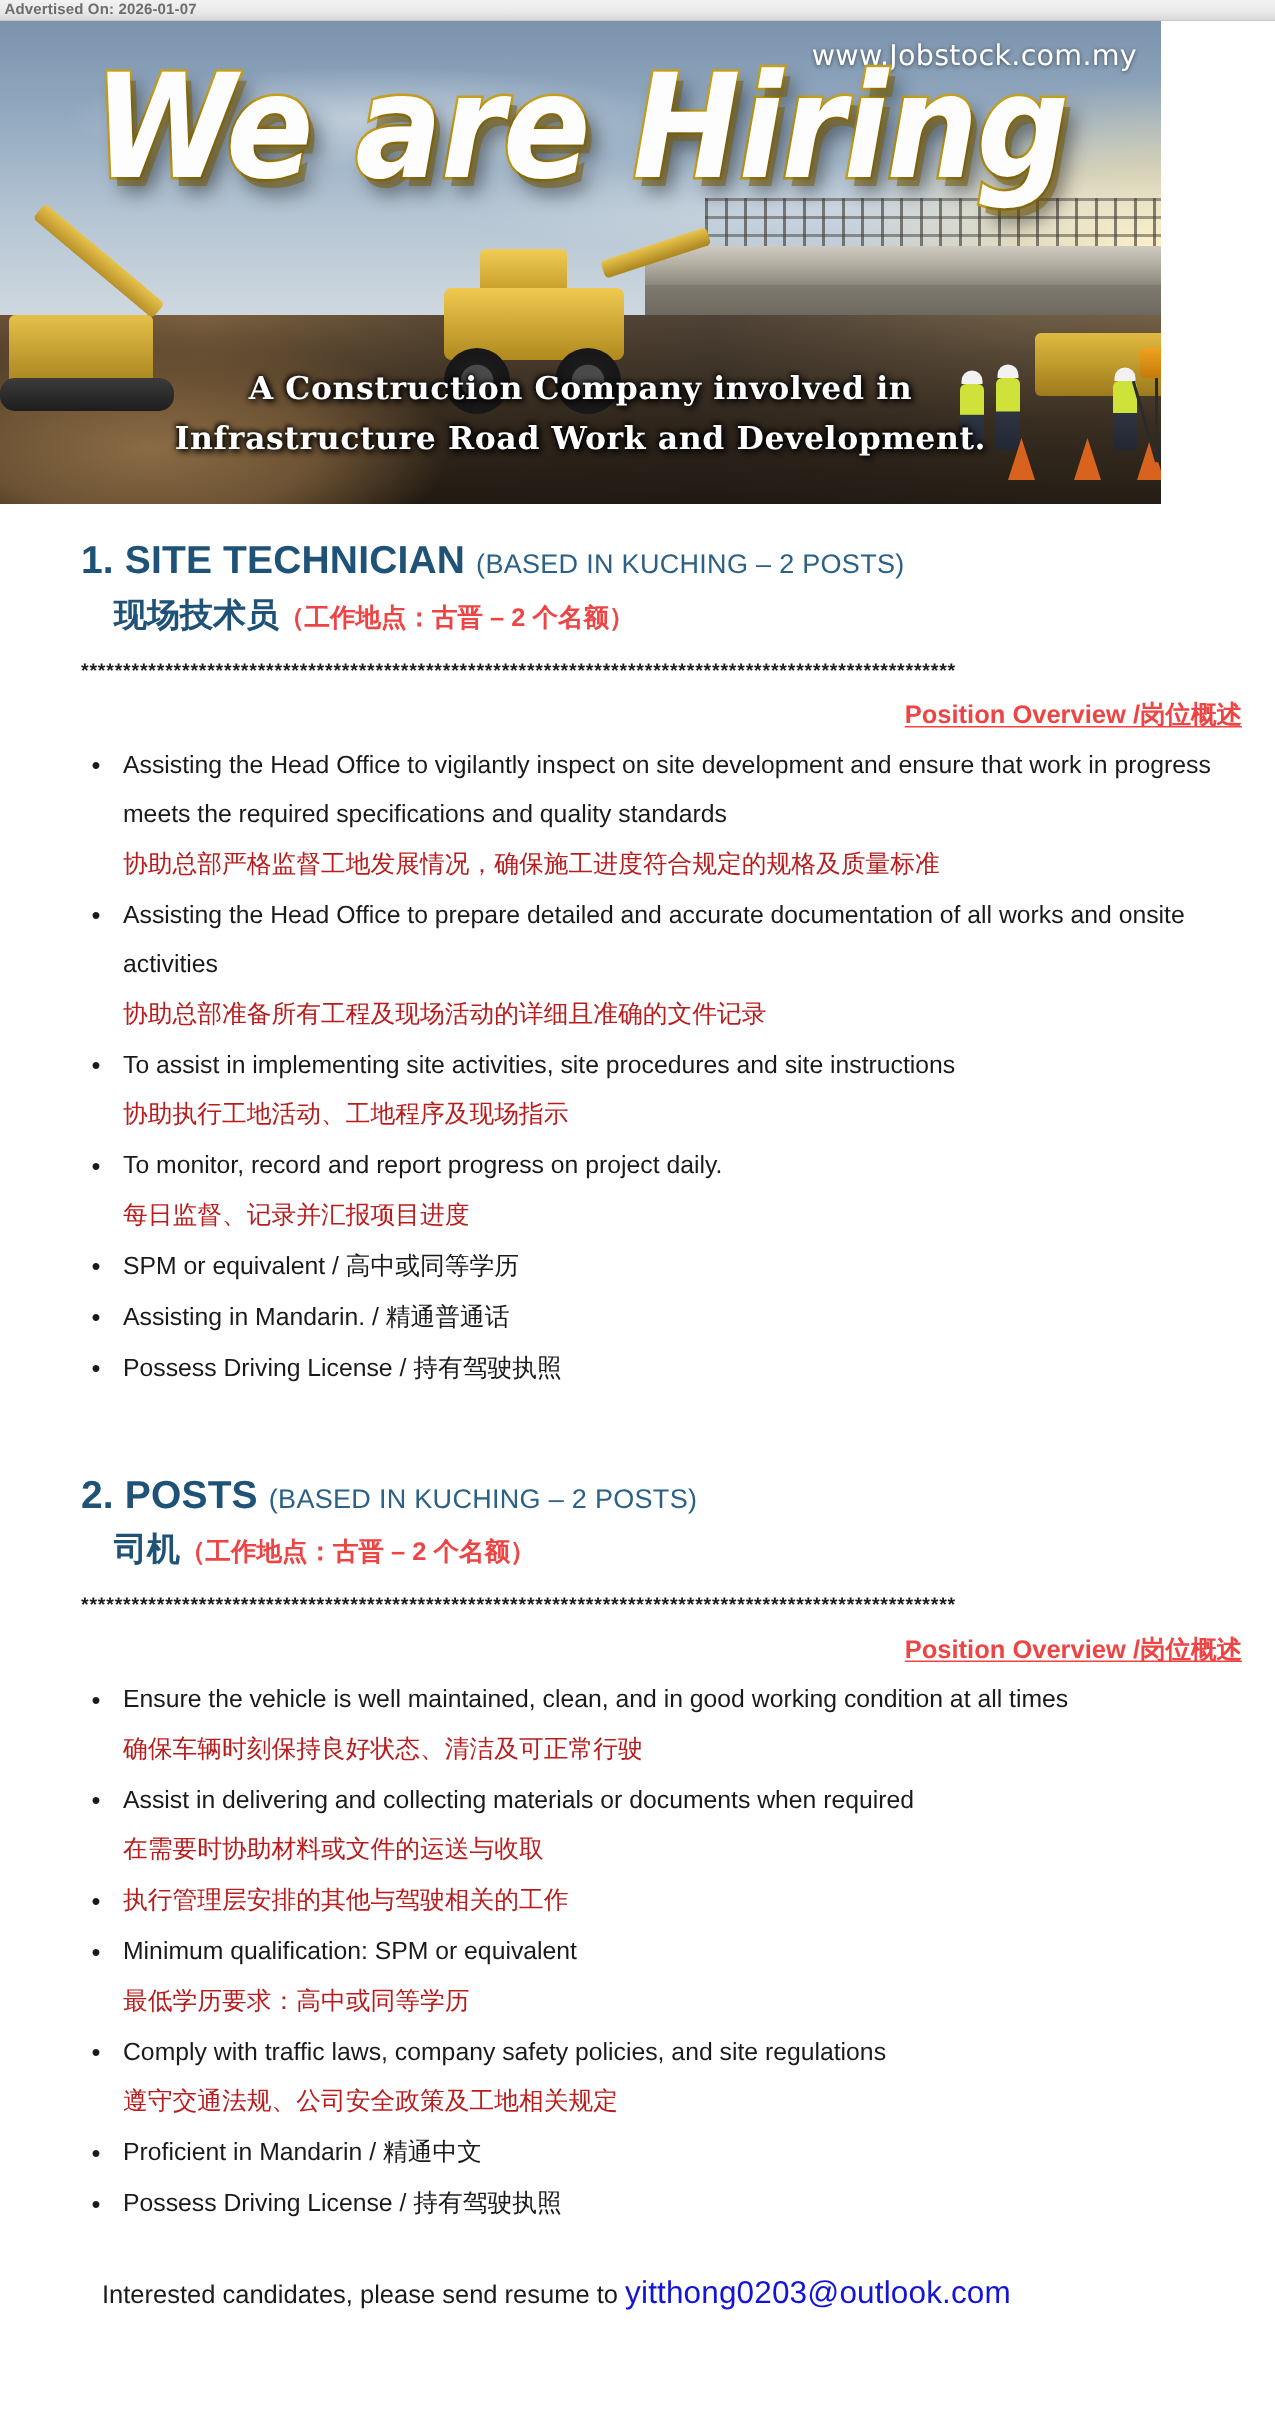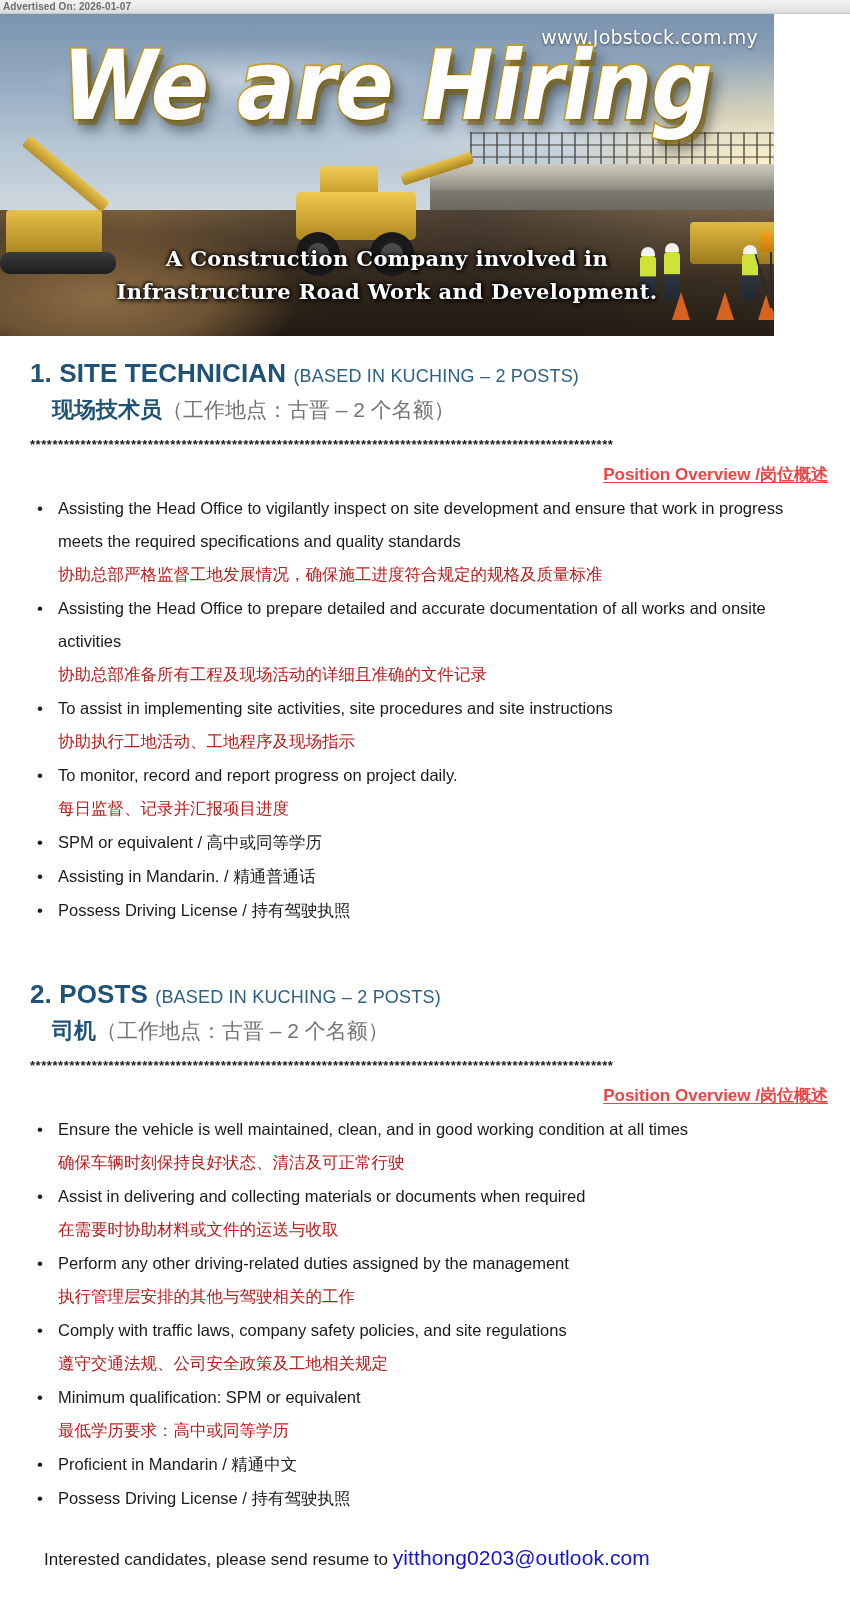--- a/index.html
+++ b/index.html
@@ -214,20 +214,21 @@
     text-shadow:
       0 0 4px rgba(0,0,0,0.85),
       2px 2px 4px rgba(0,0,0,0.9),
       -1px -1px 3px rgba(0,0,0,0.7);
   }
   .banner .tagline .l2 { display: block; }
 
   
   .content {
     padding: 0 22px 0 30px;
+    margin-left: 24px;
   }
 
   .job-block { margin-top: 22px; }
   #job-2 { margin-top: 52px; }
 
   .job-title-en {
     font-size: 26px;
     font-weight: bold;
     color: #1f5277;
     line-height: 30px;
@@ -241,23 +242,23 @@
   }
   .job-title-zh {
     font-size: 22px;
     font-weight: bold;
     color: #1f5277;
     line-height: 34px;
     margin-left: 22px;
     margin-top: 2px;
   }
   .job-title-zh .loc-zh {
-    font-size: 21px;
-    font-weight: normal;
-    color: #737373;
+    font-size: 17px;
+    font-weight: bold;
+    color: #ef4444;
   }
 
   .starline {
     font-family: "Liberation Sans", sans-serif;
     font-size: 13px;
     font-weight: bold;
     line-height: 12px;
     color: #1a1a1a;
     letter-spacing: 0.55px;
     overflow: hidden;
@@ -441,30 +442,29 @@
     <ul class="duties">
       <li>
         <div class="d-en">Ensure the vehicle is well maintained, clean, and in good working condition at all times</div>
         <div class="d-zh">确保车辆时刻保持良好状态、清洁及可正常行驶</div>
       </li>
       <li>
         <div class="d-en">Assist in delivering and collecting materials or documents when required</div>
         <div class="d-zh">在需要时协助材料或文件的运送与收取</div>
       </li>
       <li>
-        <div class="d-en">Perform any other driving-related duties assigned by the management</div>
         <div class="d-zh">执行管理层安排的其他与驾驶相关的工作</div>
+      </li>
+      <li>
+        <div class="d-en">Minimum qualification: SPM or equivalent</div>
+        <div class="d-zh">最低学历要求：高中或同等学历</div>
       </li>
       <li>
         <div class="d-en">Comply with traffic laws, company safety policies, and site regulations</div>
         <div class="d-zh">遵守交通法规、公司安全政策及工地相关规定</div>
-      </li>
-      <li>
-        <div class="d-en">Minimum qualification: SPM or equivalent</div>
-        <div class="d-zh">最低学历要求：高中或同等学历</div>
       </li>
       <li>
         <div class="d-en">Proficient in Mandarin / 精通中文</div>
       </li>
       <li>
         <div class="d-en">Possess Driving License / 持有驾驶执照</div>
       </li>
     </ul>
   </div>
 

